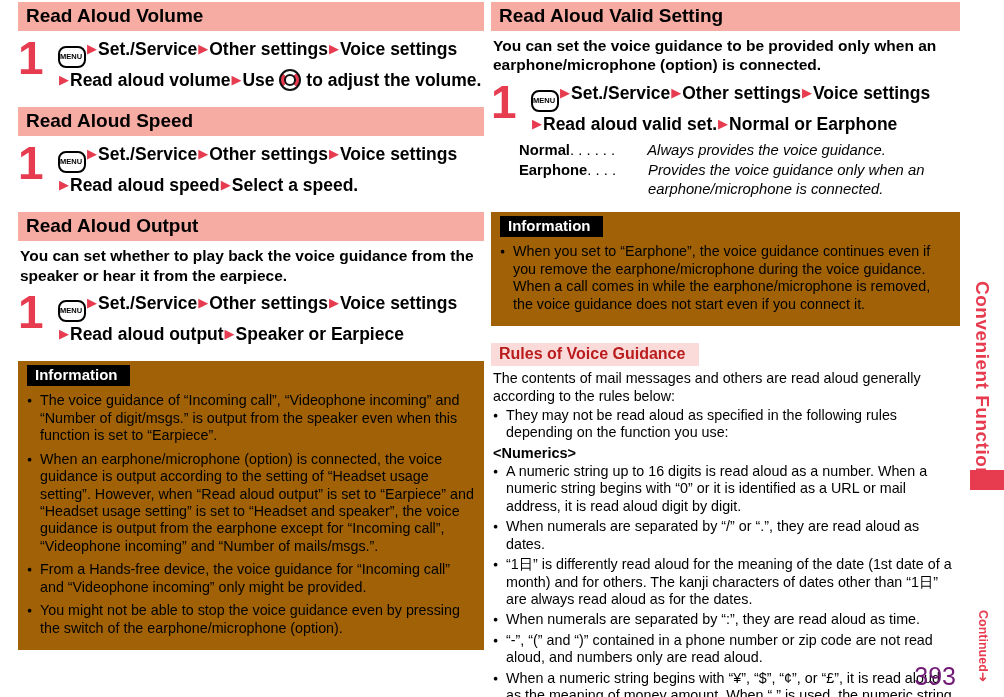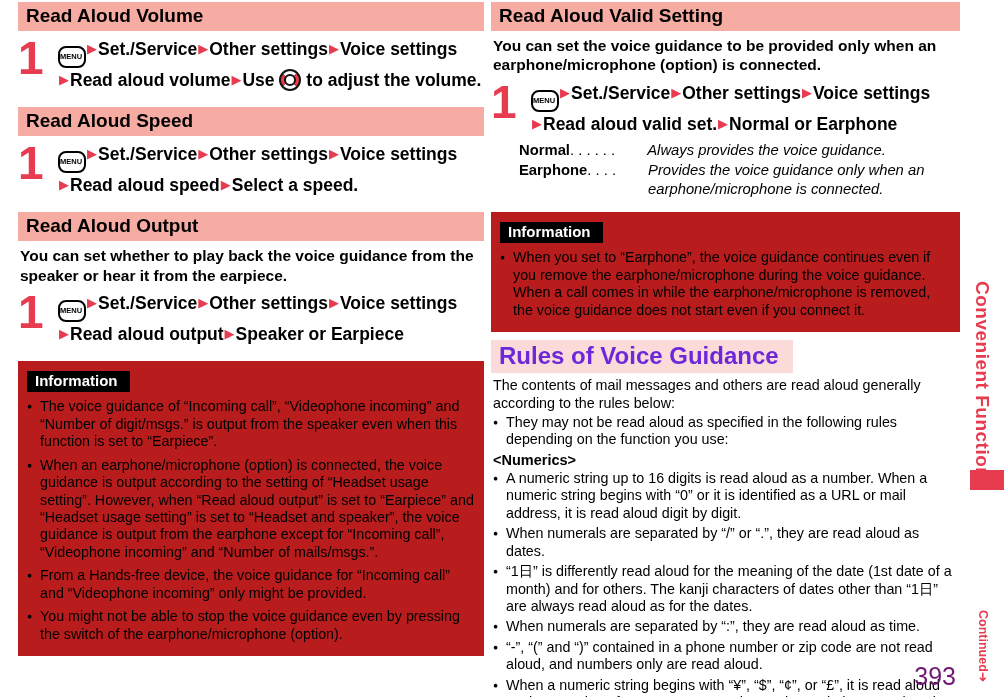--- a/index.html
+++ b/index.html
@@ -22,28 +22,28 @@
   .arr { color:#e73b4f; font-size:13px; padding:0 1px; vertical-align:2px; }
   .menukey { display:inline-block; border:2px solid #000; border-radius:8px; background:#fff;
              font-size:7.5px; font-weight:bold; width:28px; height:22px; line-height:18px;
              vertical-align:-4px; letter-spacing:0; }
   .navkey { display:inline-block; width:22px; height:22px; border-radius:50%; border:2px solid #111;
             background:conic-gradient(from 45deg,#e73b4f 0 90deg,#fff 90deg 180deg,#e73b4f 180deg 270deg,#fff 270deg 360deg);
             position:relative; vertical-align:-5px; }
   .navkey::after { content:""; position:absolute; left:50%; top:50%; width:8px; height:8px;
             transform:translate(-50%,-50%); background:#fff; border:2px solid #111; border-radius:50%; }
 
-  .infobox { background:#b91c1c; padding:8px 9px 7px; margin:12px 0 8px; }
+  .infobox { background:#a16207; padding:2px 9px 7px; margin:12px 0 8px; }
   .infolabel { display:inline-block; background:#000; color:#fff; font-weight:bold; font-size:15px;
                padding:1px 12px 3px 8px; margin:2px 0 2px 0; }
   .iitem { position:relative; padding-left:13px; font-size:14.3px; line-height:1.22; margin:4px 0 6px; }
   .iitem .b { position:absolute; left:0; top:3px; font-size:8.5px; }
 
-  .rulesbar { display:inline-block; background:#fbdbd9; color:#6d28d9; font-weight:bold; font-size:24px;
-              padding:2px 14px 3px 8px; margin:0 0 3px; }
+  .rulesbar { display:inline-block; background:#fbdbd9; color:#b91c1c; font-weight:bold; font-size:16px;
+              padding:2px 14px 3px 8px; margin:9px 0 3px; }
   .rtext { font-size:14.3px; line-height:1.22; margin:1px 2px; }
   .rhead { font-weight:bold; font-size:14.5px; margin:1px 2px; }
   .ritem { position:relative; padding-left:13px; font-size:14.3px; line-height:1.22; margin:2px 2px 3px; }
   .ritem .b { position:absolute; left:0; top:3px; font-size:8.5px; }
 
   .def { display:flex; font-size:14.8px; line-height:1.25; margin:2px 0 2px 28px;gap:32px; }
   .deft { white-space:pre; font-weight:bold; }
   .deft .dots { font-weight:normal; }
   .defd { flex:1;font-style:italic; }
 

